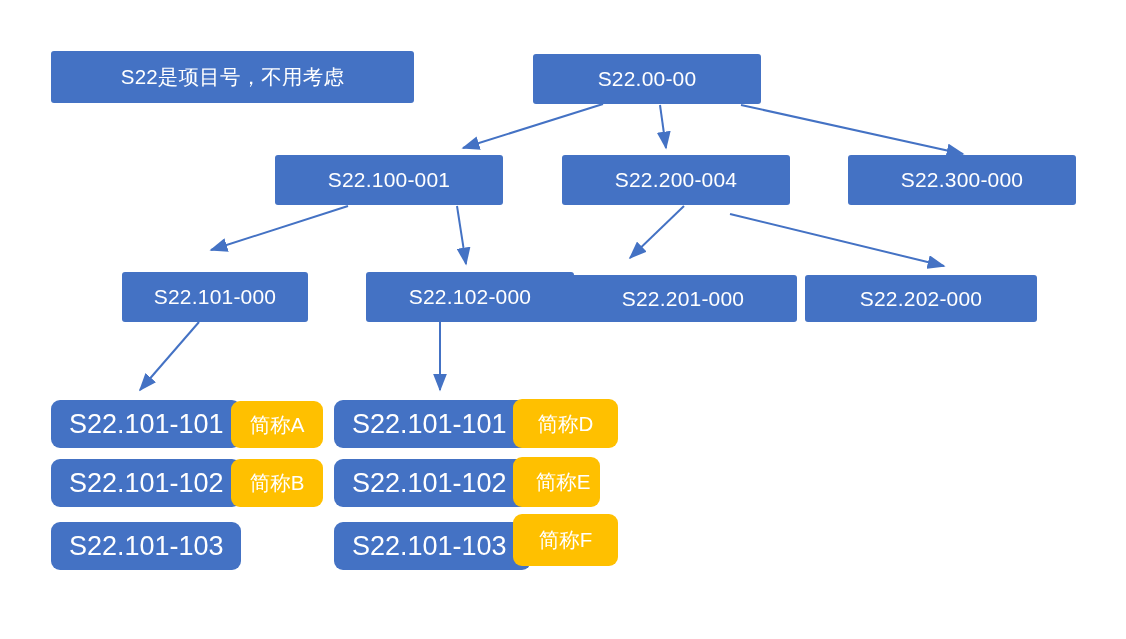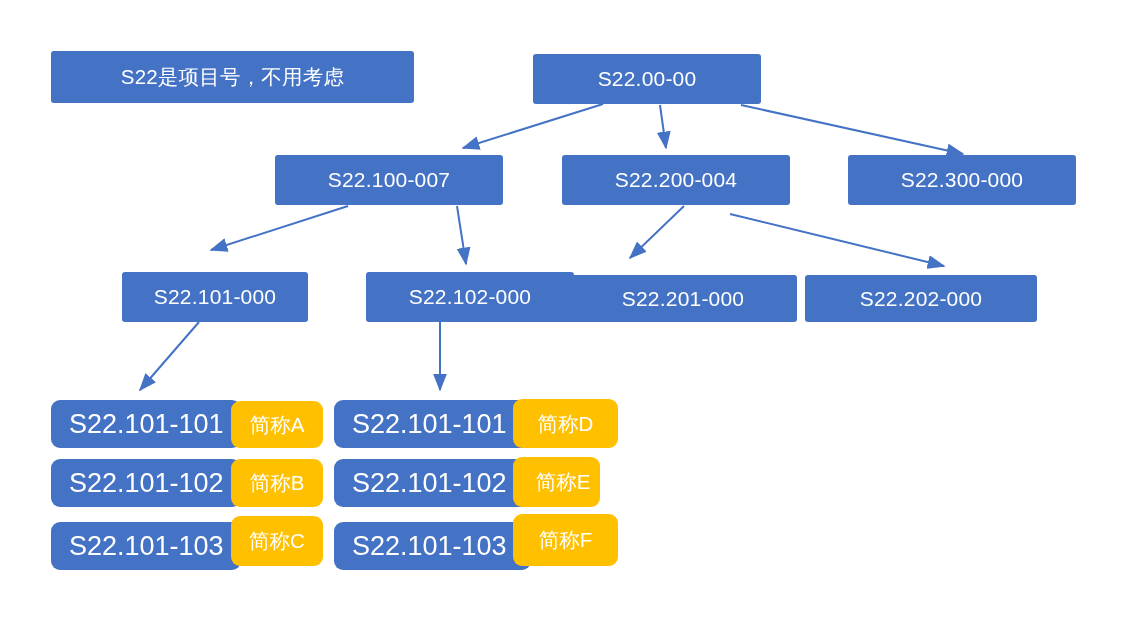--- a/index.html
+++ b/index.html
@@ -98,21 +98,21 @@
 
   <div class="node node-note" style="left:51px; top:51px; width:363px; height:52px;">
     <span>S22是项目号，不用考虑</span>
   </div>
 
   <div class="node" style="left:533px; top:54px; width:228px; height:50px;">
     <span>S22.00-00</span>
   </div>
 
   <div class="node" style="left:275px; top:155px; width:228px; height:50px;">
-    <span>S22.100-007</span>
+    <span>S22.100-001</span>
   </div>
   <div class="node" style="left:562px; top:155px; width:228px; height:50px;">
     <span>S22.200-004</span>
   </div>
   <div class="node" style="left:848px; top:155px; width:228px; height:50px;">
     <span>S22.300-000</span>
   </div>
 
   <div class="node" style="left:122px; top:272px; width:186px; height:50px;">
     <span>S22.101-000</span>
@@ -137,23 +137,20 @@
   <div class="leaf-box" style="left:51px; top:459px; width:190px; height:48px;">
     <span>S22.101-102</span>
   </div>
   <div class="leaf-badge" style="left:231px; top:459px; width:92px; height:48px;">
     <span>简称B</span>
   </div>
 
   <div class="leaf-box" style="left:51px; top:522px; width:190px; height:48px;">
     <span>S22.101-103</span>
   </div>
-  <div class="leaf-badge" style="left:231px; top:516px; width:92px; height:50px;">
-    <span>简称C</span>
-  </div>
 
   <div class="leaf-box" style="left:334px; top:400px; width:197px; height:48px;">
     <span>S22.101-101</span>
   </div>
   <div class="leaf-badge" style="left:513px; top:399px; width:105px; height:49px;">
     <span>简称D</span>
   </div>
 
   <div class="leaf-box" style="left:334px; top:459px; width:197px; height:48px;">
     <span>S22.101-102</span>

